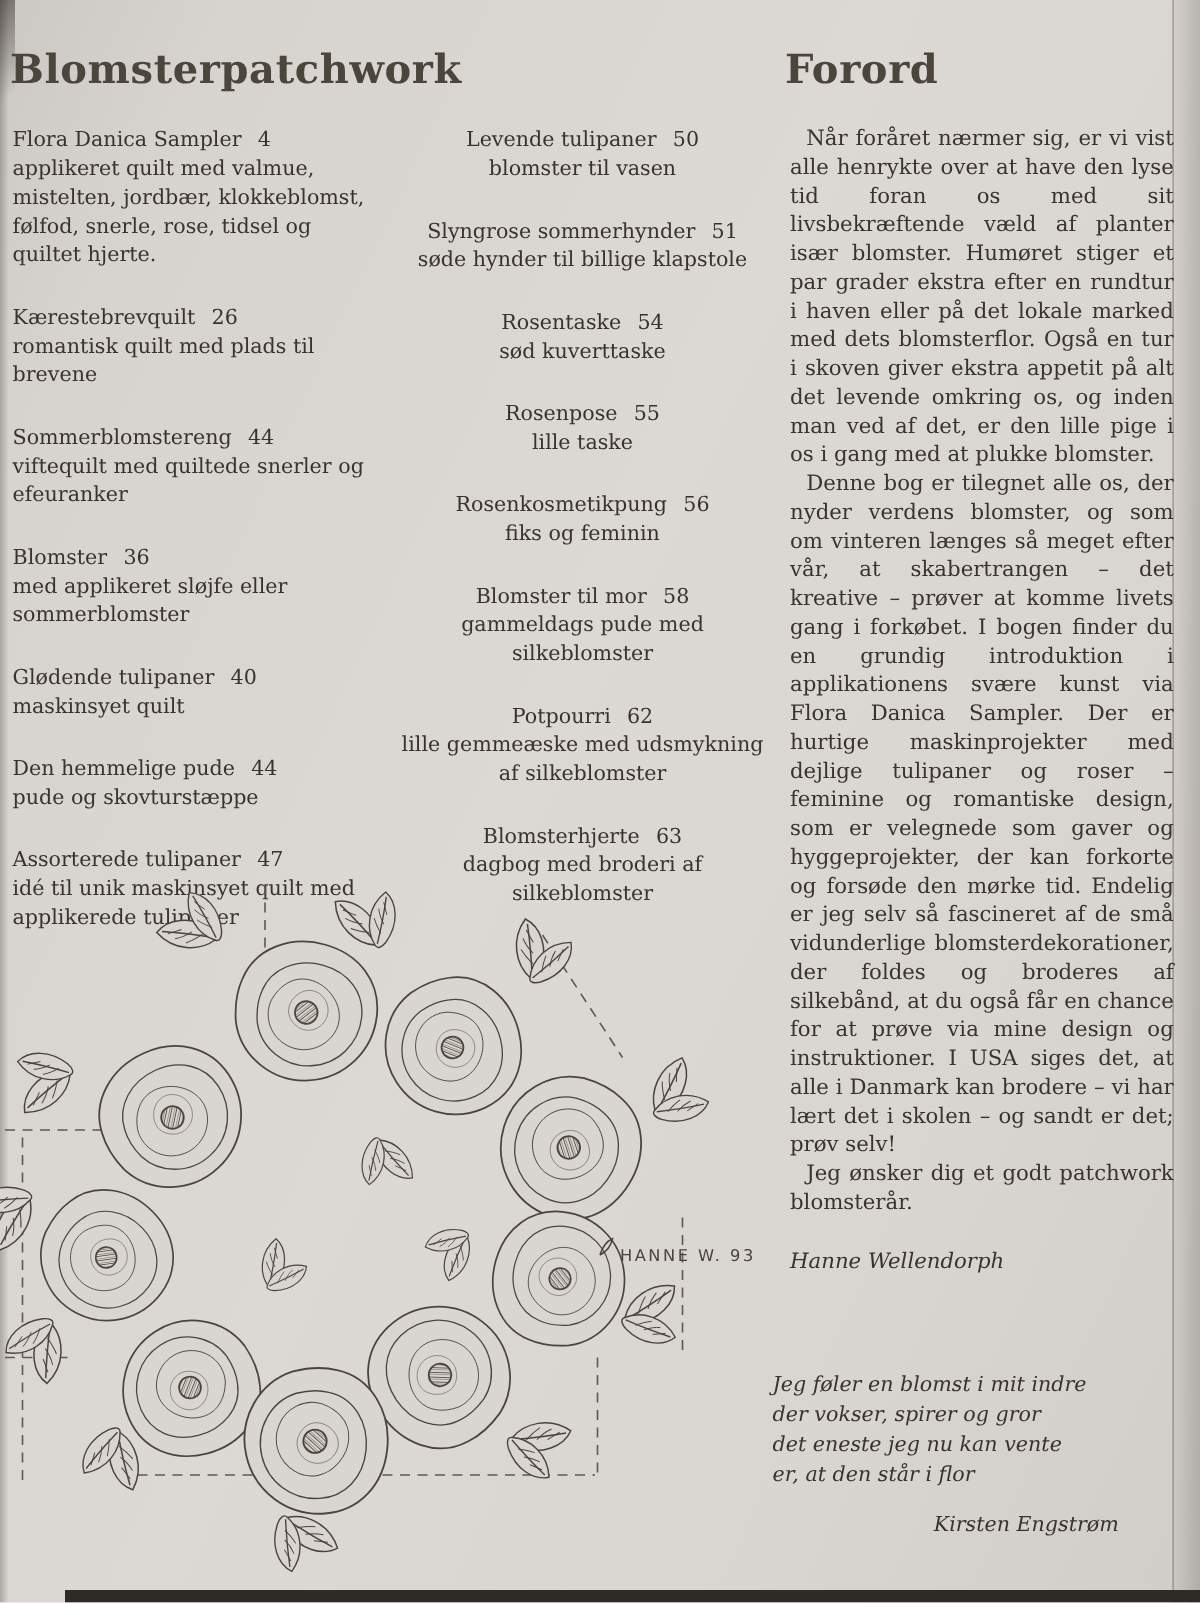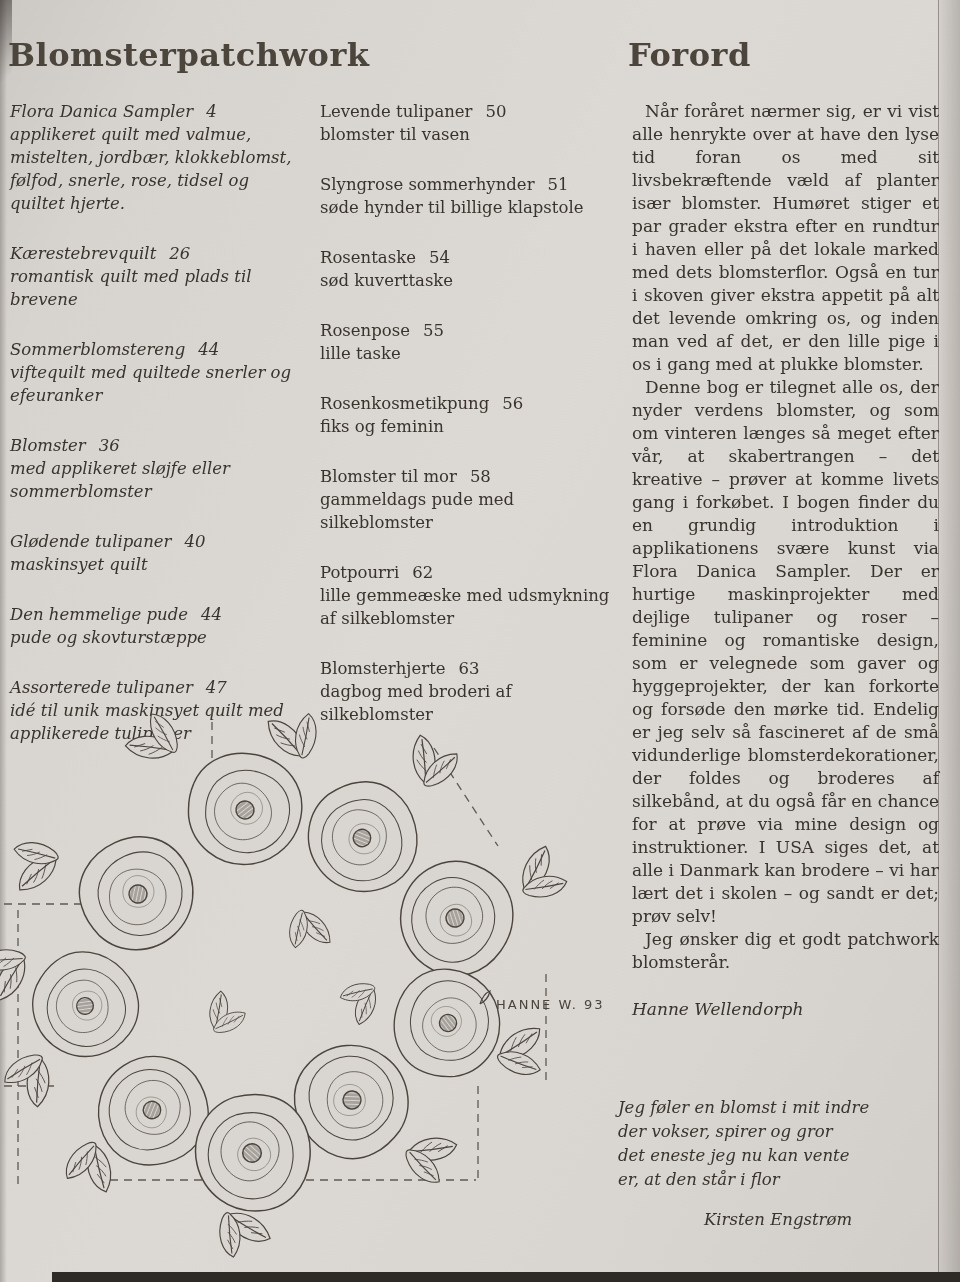--- a/index.html
+++ b/index.html
@@ -18,31 +18,31 @@
   .photo-right{position:absolute;right:0;top:0;width:22px;height:100%;
     border-left:1px solid rgba(85,78,70,.35);
     background:linear-gradient(to right,rgba(60,55,50,.04),rgba(60,55,50,.22));}
   .photo-bottom{position:absolute;left:52px;right:0;bottom:0;height:10px;background:#2e2a26;}
   
   .h-title{position:absolute;top:36px;font-size:32px;font-weight:700;color:var(--heading);letter-spacing:.5px;}
   .h-left{left:8px;}
   .h-right{left:628px;}
   
   .toc{position:absolute;top:100px;font-size:16.5px;line-height:23px;}
-  .toc-c1{left:10px;width:298px;font-style:italic;}
-  .toc-c2{left:320px;width:292px;}
+  .toc-c1{left:10px;width:298px;}
+  .toc-c2{left:320px;width:292px;text-align:center;}
   .toc-entry{margin-bottom:27px;}
   .pg{margin-left:13px;}
   
   .foreword{position:absolute;left:632px;top:100px;width:307px;font-size:17px;line-height:23px;text-align:justify;}
   .foreword p{text-indent:13px;}
   .fw-sig{margin-top:24px;font-style:italic;}
   
   .poem{position:absolute;left:618px;top:1096px;width:320px;font-style:italic;font-size:16.5px;line-height:24px;}
-  .poem-author{margin-top:16px;padding-left:86px;}
+  .poem-author{margin-top:16px;padding-left:86px;text-align:center;}
   
   .wreath{position:absolute;left:0;top:698px;}
   .sig-text{font-family:"DejaVu Sans","Liberation Sans",sans-serif;font-size:13px;letter-spacing:2px;fill:var(--sketch);}
 </style>
 </head>
 <body>
 
 <div class="page">
 
   <div class="photo-left"></div>

